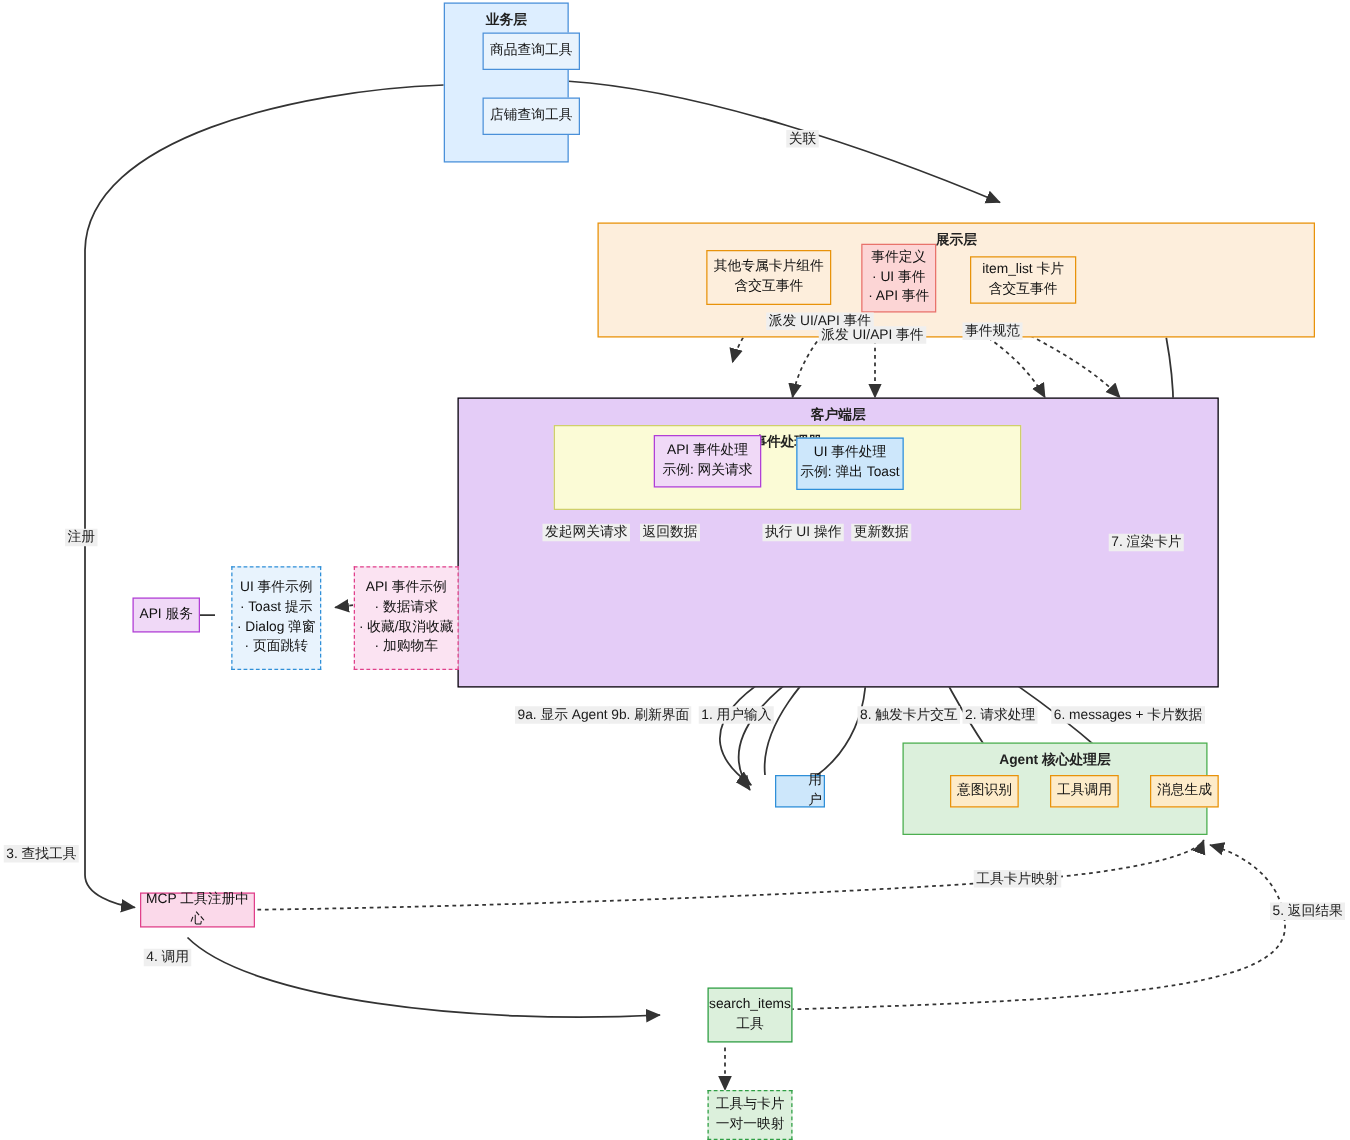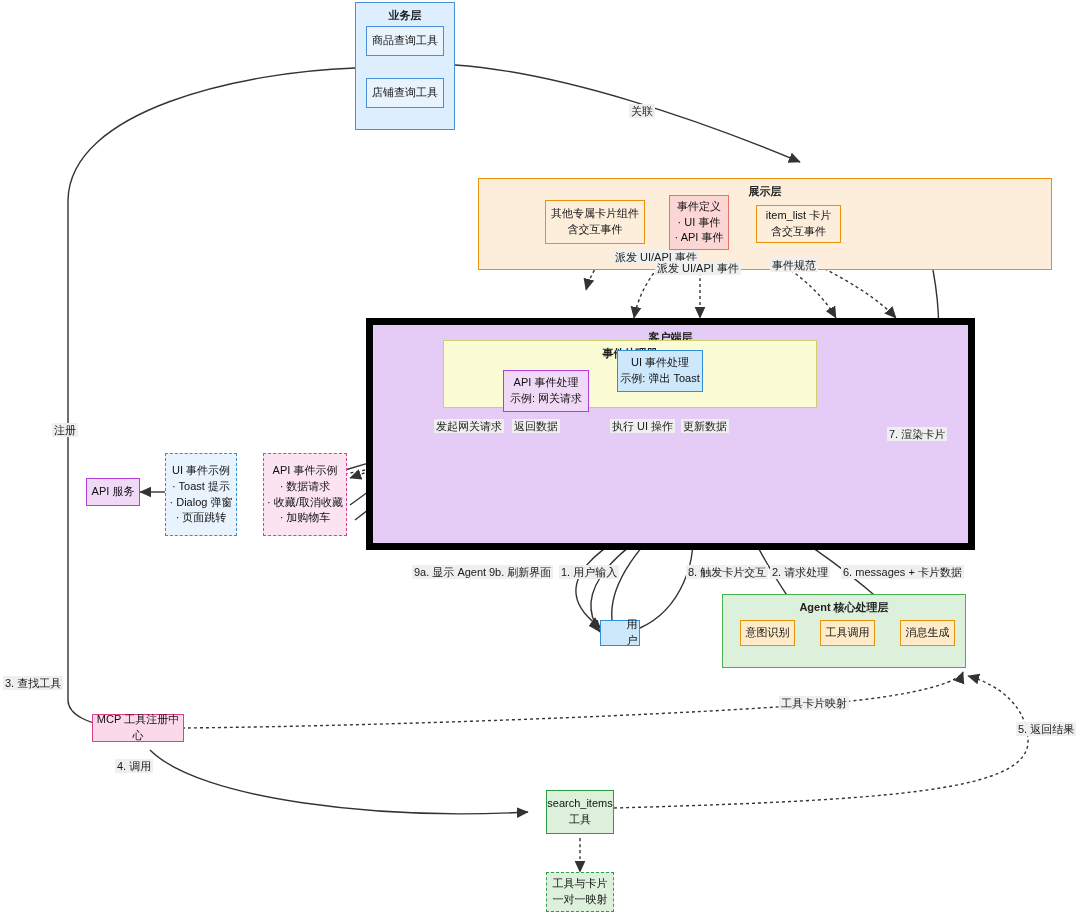--- a/index.html
+++ b/index.html
@@ -1,30 +1,30 @@
 <!DOCTYPE html>
 <html><head>
 <meta charset="utf-8">
 <style>
   html,body{margin:0;padding:0;background:#ffffff;}
   body{font-family:"Liberation Sans","DejaVu Sans",sans-serif;}
   #canvas{position:relative;width:1080px;height:912px;background:#ffffff;overflow:hidden;}
   svg.edges{position:absolute;left:0;top:0;width:1080px;height:912px;overflow:visible;}
   .node{position:absolute;box-sizing:border-box;display:flex;flex-direction:column;
-        align-items:center;justify-content:center;text-align:center;line-height:1.45;}
+        align-items:center;justify-content:center;text-align:center;line-height:1.45;margin-left:20px;}
   .grp-title{position:absolute;left:0;right:0;top:5px;text-align:center;font-size:11px;color:#222;font-weight:bold;}
   .lbl{position:absolute;font-size:11px;color:#1a1a1a;background:#efefef;
        padding:0 2px;white-space:nowrap;line-height:1.3;}
   .n-line{display:block;}
 
   
   .grp{position:absolute;box-sizing:border-box;}
   .grp-biz{background:#ddeeff;border:1px solid #4a90d9;}
   .grp-pres{background:#fdeedc;border:1px solid #e8920a;}
-  .grp-client{background:#e4ccf7;border:7px solid #000000;}
+  .grp-client{background:#e4ccf7;border:1px solid #000000;}
   .grp-evth{background:#fbfbd6;border:1px solid #cfcf6b;}
   .grp-agent{background:#dcf0dc;border:1px solid #4caf50;}
 
   
   .n-blue{background:#e8f3fd;border:1px solid #4a90d9;color:#111;}
   .n-orange{background:#fdeedc;border:1px solid #e8920a;color:#111;}
   .n-red{background:#fcd5d5;border:1px solid #e8736b;color:#111;}
   .n-purple{background:#f0d9f7;border:1px solid #b13fd6;color:#111;}
   .n-lblue{background:#cde7fb;border:1px solid #2f8fd8;color:#111;}
   .n-pink{background:#fbd9ea;border:1px solid #e0408a;color:#111;}
@@ -136,21 +136,21 @@
     <span class="n-line">事件定义</span>
     <span class="n-line">· UI 事件</span>
     <span class="n-line">· API 事件</span>
   </div>
 
   <div class="node n-orange fs11" style="left:756px;top:205px;width:85px;height:38px;">
     <span class="n-line">item_list 卡片</span>
     <span class="n-line">含交互事件</span>
   </div>
 
-  <div class="node n-purple fs11" style="left:503px;top:370px;width:86px;height:42px;">
+  <div class="node n-purple fs11" style="left:503px;top:348px;width:86px;height:42px;">
     <span class="n-line">API 事件处理</span>
     <span class="n-line">示例: 网关请求</span>
   </div>
 
   <div class="node n-lblue fs11" style="left:617px;top:350px;width:86px;height:42px;">
     <span class="n-line">UI 事件处理</span>
     <span class="n-line">示例: 弹出 Toast</span>
   </div>
 
   <div class="node dash-blue fs11" style="left:165px;top:453px;width:72px;height:83px;">

